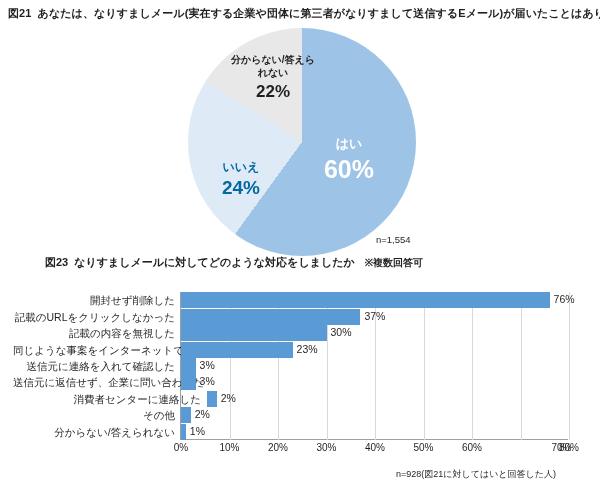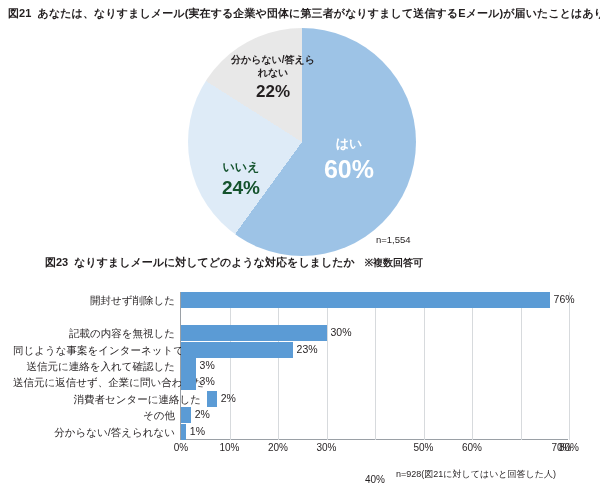--- a/index.html
+++ b/index.html
@@ -59,21 +59,21 @@
     width: 86px;
     color: #ffffff;
     font-size: 13px;
   }
   .lbl-yes .pct { font-size: 25px; margin-top: 2px; }
 
   .lbl-no {
     left: 18px;
     top: 132px;
     width: 70px;
-    color: #14532d;
+    color: #0369a1;
     font-size: 12px;
   }
   .lbl-no .pct { font-size: 19px; margin-top: 1px; }
 
   .lbl-unknown {
     left: 42px;
     top: 26px;
     width: 86px;
     color: #231f20;
     font-size: 10px;
@@ -216,34 +216,39 @@
   <div class="plot" id="plot">
     <div class="axis-bottom"></div>
   <div class="xtick" style="left: 0px;">0%</div>
       <div class="gridline" style="left: 48.5px;"></div>
       <div class="xtick" style="left: 48.5px;">10%</div>
       <div class="gridline" style="left: 97px;"></div>
       <div class="xtick" style="left: 97px;">20%</div>
       <div class="gridline" style="left: 145.5px;"></div>
       <div class="xtick" style="left: 145.5px;">30%</div>
       <div class="gridline" style="left: 194px;"></div>
-      <div class="xtick" style="left: 194px; margin-top: 32px;">40%</div>
+      <div class="xtick" style="left: 194px;">40%</div>
       <div class="gridline" style="left: 242.5px;"></div>
       <div class="xtick" style="left: 242.5px;">50%</div>
       <div class="gridline" style="left: 291px;"></div>
       <div class="xtick" style="left: 291px;">60%</div>
       <div class="gridline" style="left: 339.5px;"></div>
       <div class="xtick" style="left: 339.5px; margin-left: 41px;">70%</div>
       <div class="gridline" style="left: 388px;"></div>
       <div class="xtick" style="left: 388px;">80%</div>
       <div class="row" style="top: 0.222222px; width: 462px;">
         <div class="cat-label">開封せず削除した</div>
         <div class="bar" style="width: 368.6px; background: rgb(91, 155, 213);"></div>
         <div class="val" style="left: 372.6px;">76%</div>
       </div>
+      <div class="row" style="top: 16.6667px; width: 388px;">
+        <div class="cat-label">記載のURLをクリックしなかった</div>
+        <div class="bar" style="width: 179.45px; background: rgb(91, 155, 213);"></div>
+        <div class="val" style="left: 183.45px;">37%</div>
+      </div>
       <div class="row" style="top: 33.1111px; width: 388px;">
         <div class="cat-label">記載の内容を無視した</div>
         <div class="bar" style="width: 145.5px; background: rgb(91, 155, 213);"></div>
         <div class="val" style="left: 149.5px;">30%</div>
       </div>
       <div class="row" style="top: 49.5556px; width: 388px;">
         <div class="cat-label">同じような事案をインターネットで検索した</div>
         <div class="bar" style="width: 111.55px; background: rgb(91, 155, 213);"></div>
         <div class="val" style="left: 115.55px;">23%</div>
       </div>

